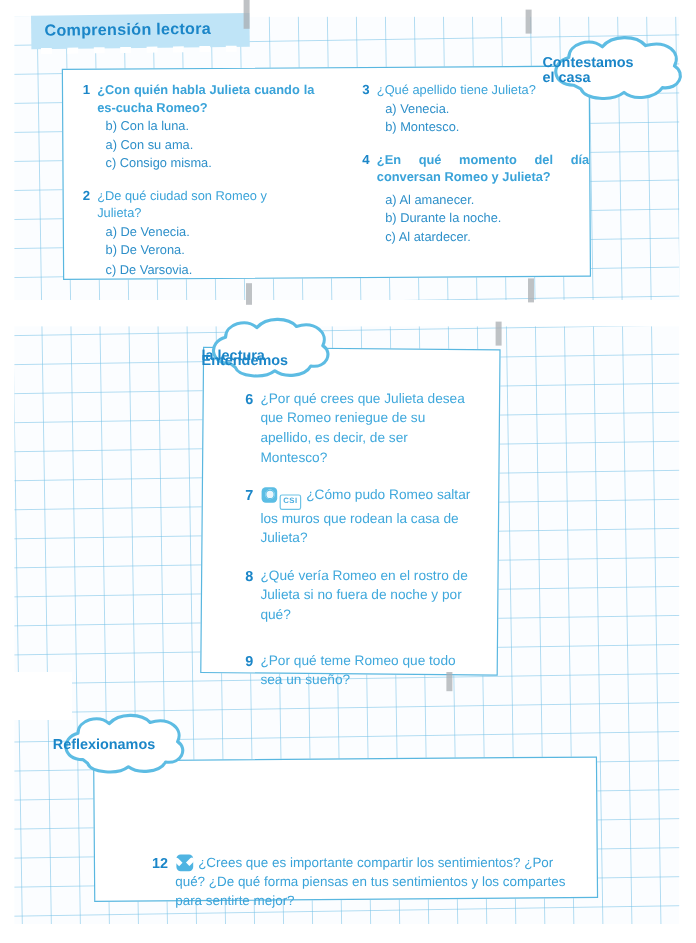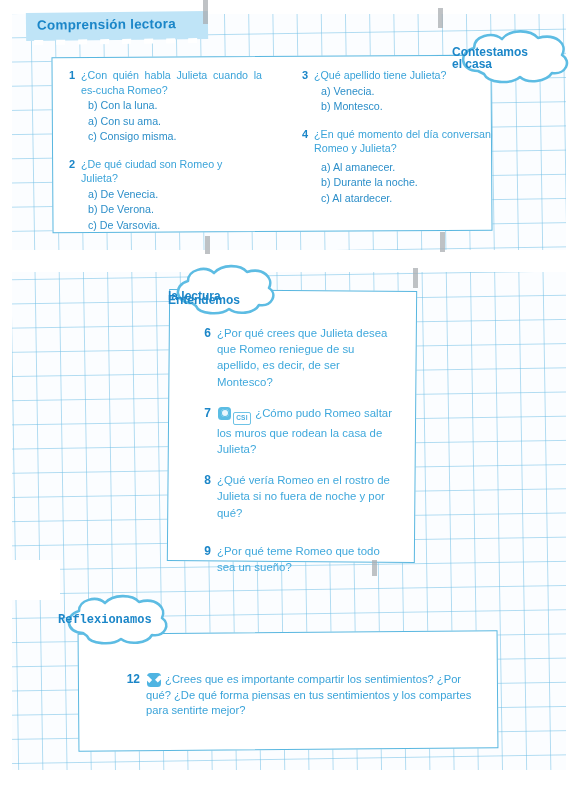--- a/index.html
+++ b/index.html
@@ -70,21 +70,21 @@
   
   .qwrap{position:absolute;}
   .q{position:relative;margin-bottom:9px;}
   .q-num{
     position:absolute;left:0;top:0;width:13px;text-align:right;
     font-size:11px;font-weight:bold;color:#1b86c8;line-height:14.5px;
   }
   .q-body{
     margin-left:19px;font-size:10.7px;color:#3aa3d9;line-height:14.5px;
   }
-  .q-body.just{text-align:justify;}
+  .q-body.just{text-align:justify;font-weight:bold;}
   .opts{margin-left:19px;margin-top:1px;}
   .opt{font-size:10.7px;color:#2d8fc9;line-height:15.5px;padding-left:7px;}
 
   .big .q-num{font-size:12px;line-height:16px;}
   .big .q-body{font-size:11.4px;line-height:16.2px;color:#3fa8dc;}
 
   
   .ic{display:inline-block;vertical-align:-3px;margin:0 1px;}
   .ic-brain{
     width:13px;height:13px;border-radius:3.5px;background:#5bbde4;
@@ -219,27 +219,27 @@
   </div>
   <div class="q">
     <span class="q-num">9</span>
     <div class="q-body">¿Por qué teme Romeo que todo sea un sueño?</div>
   </div>
 </div>
 
 <div class="card card-c"></div>
 <div class="tick" style="left:80px;top:612px;width:5px;height:18px;"></div>
 
-<div class="cloud" style="left:58px;top:594px;width:116px;height:54px;font-family:Liberation Mono, monospace;">
+<div class="cloud" style="left:44px;top:594px;width:116px;height:54px;">
   <svg width="116" height="54" viewBox="0 0 116 54">
     <path d="M25 39 C8 39 6 21 21 17 C21 6 38 1 47 9 C55 0 74 0 81 8 C98 3 109 14 104 24 C113 30 107 43 94 41 C89 50 71 51 63 45 C54 52 32 50 29 42 Z" fill="#ffffff" stroke="#5dbce3" stroke-width="2.6" stroke-linejoin="round"></path>
   </svg>
   <div class="cloud-label" style="top:20px;">Reflexionamos</div>
 </div>
 
 <div class="qwrap" style="left:124px;top:672px;width:362px;">
   <div class="q">
     <span class="q-num" style="width:16px;font-size:12px;">12</span>
-    <div class="q-body" style="margin-left:22px;font-size:11.2px;line-height:15.5px;">
+    <div class="q-body" style="margin-left:22px;font-size:11.2px;line-height:15.5px;margin-top:40px;">
       <span class="ic ic-heart"></span> <span>¿Crees que es importante compartir los sentimientos? ¿Por qué? ¿De qué forma piensas en tus sentimientos y los compartes para sentirte mejor?</span>
     </div>
   </div>
 </div>
 
 </body></html>

